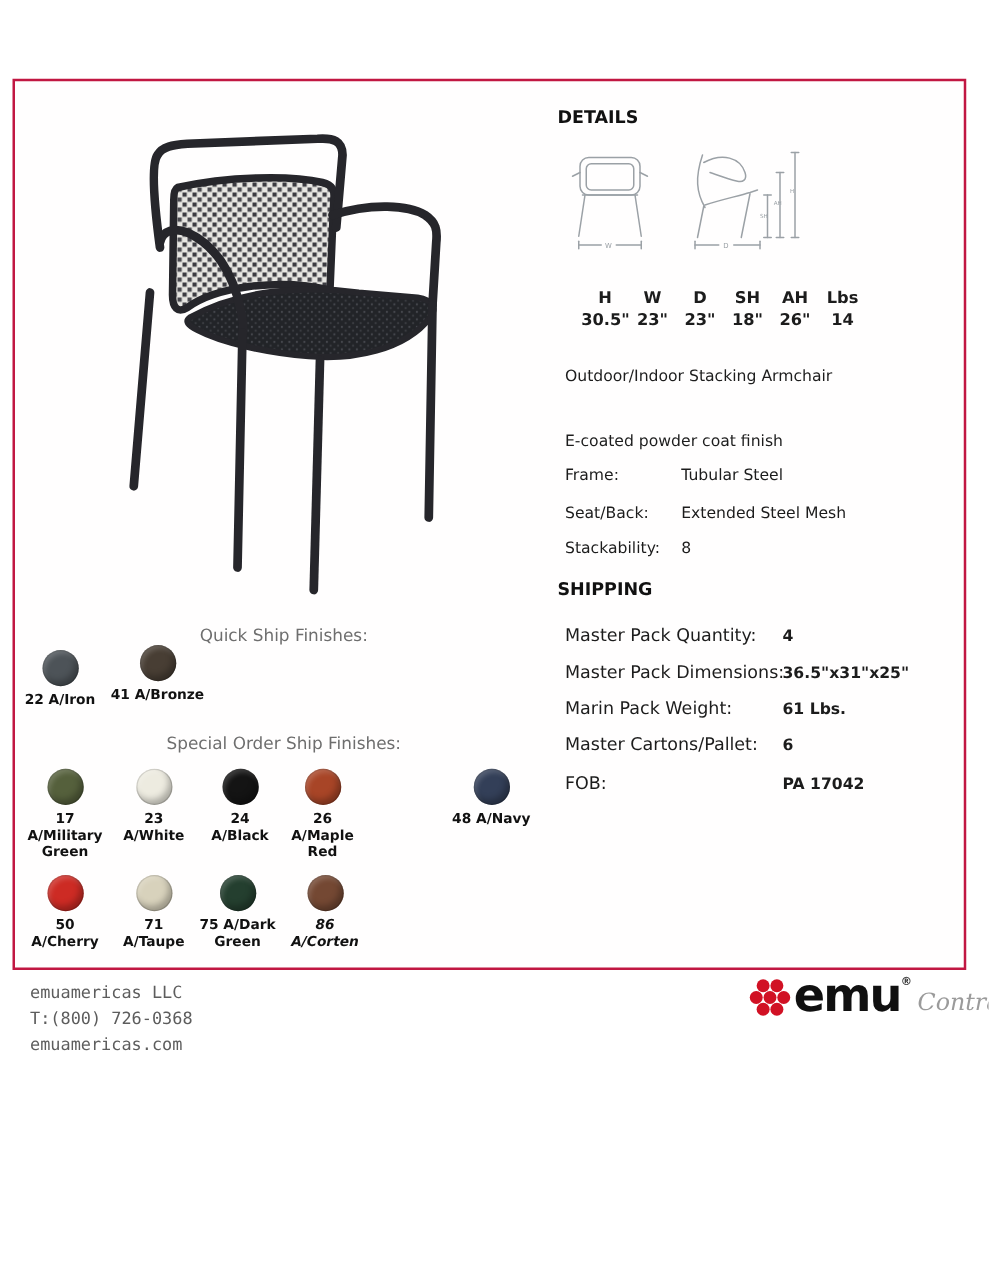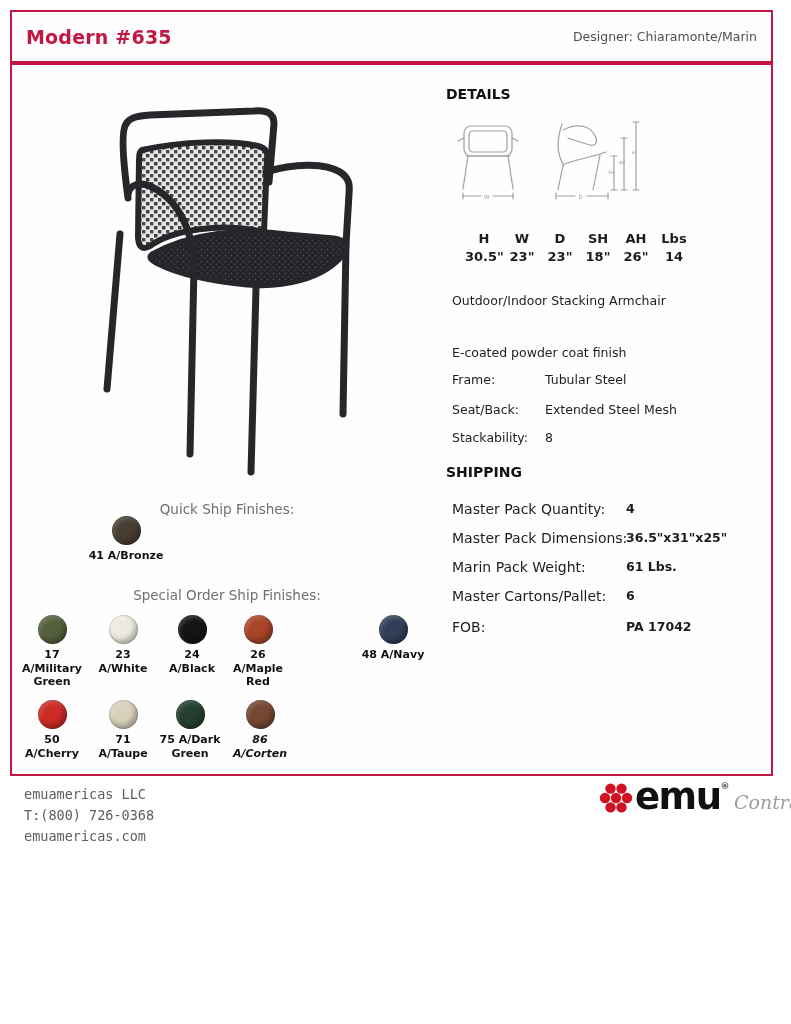--- a/index.html
+++ b/index.html
@@ -53,24 +53,20 @@
   .logo-suffix{ font-family:"DejaVu Serif","Liberation Serif",serif; font-style:italic;
     color:#9b9b9b; font-size:19px; margin-left:6px; margin-top:12px; }
 
   svg text{ font-family:"DejaVu Sans",sans-serif; }
 </style>
 </head>
 <body>
 
 <div class="page">
 
-  <div class="header-box">
-    <div class="title">Modern #635</div>
-    <div class="designer">Designer: Chiaramonte/Marin</div>
-  </div>
 
   <div class="main-box"></div>
 
   <svg class="abs" style="left:62px; top:86px;" width="372" height="400" viewBox="0 0 372 400">
     <defs>
       <pattern id="mesh" width="8" height="8" patternUnits="userSpaceOnUse">
         <rect width="8" height="8" fill="#e7e6e2"></rect>
         <rect x="0" y="0" width="3.4" height="3.4" fill="#4a4a50"></rect>
         <rect x="4" y="4" width="3.4" height="3.4" fill="#3c3c42"></rect>
       </pattern>
@@ -185,20 +181,24 @@
   <div class="ship-value" style="top:530px;">36.5"x31"x25"</div>
   <div class="ship-label" style="top:559px;">Marin Pack Weight:</div>
   <div class="ship-value" style="top:559px;">61 Lbs.</div>
   <div class="ship-label" style="top:588px;">Master Cartons/Pallet:</div>
   <div class="ship-value" style="top:588px;">6</div>
   <div class="ship-label" style="top:619px;">FOB:</div>
   <div class="ship-value" style="top:619px;">PA 17042</div>
 
   <div class="finish-heading" style="top:501px;">Quick Ship Finishes:</div>
 
+  <div class="swatch-cell wide" style="left:10px; top:520px;">
+    <div class="swatch" style="background: rgb(77, 83, 88);"></div>
+    <div class="swatch-label" style="white-space:nowrap;">22 A/Iron</div>
+  </div>
   <div class="swatch-cell wide" style="left:88px; top:516px;">
     <div class="swatch" style="background: rgb(72, 62, 52);"></div>
     <div class="swatch-label" style="white-space:nowrap;">41 A/Bronze</div>
   </div>
 
   <div class="finish-heading" style="top:587px;">Special Order Ship Finishes:</div>
 
   <div class="swatch-cell" style="left:18px; top:615px;">
     <div class="swatch" style="background: rgb(85, 96, 60);"></div>
     <div class="swatch-label">17

